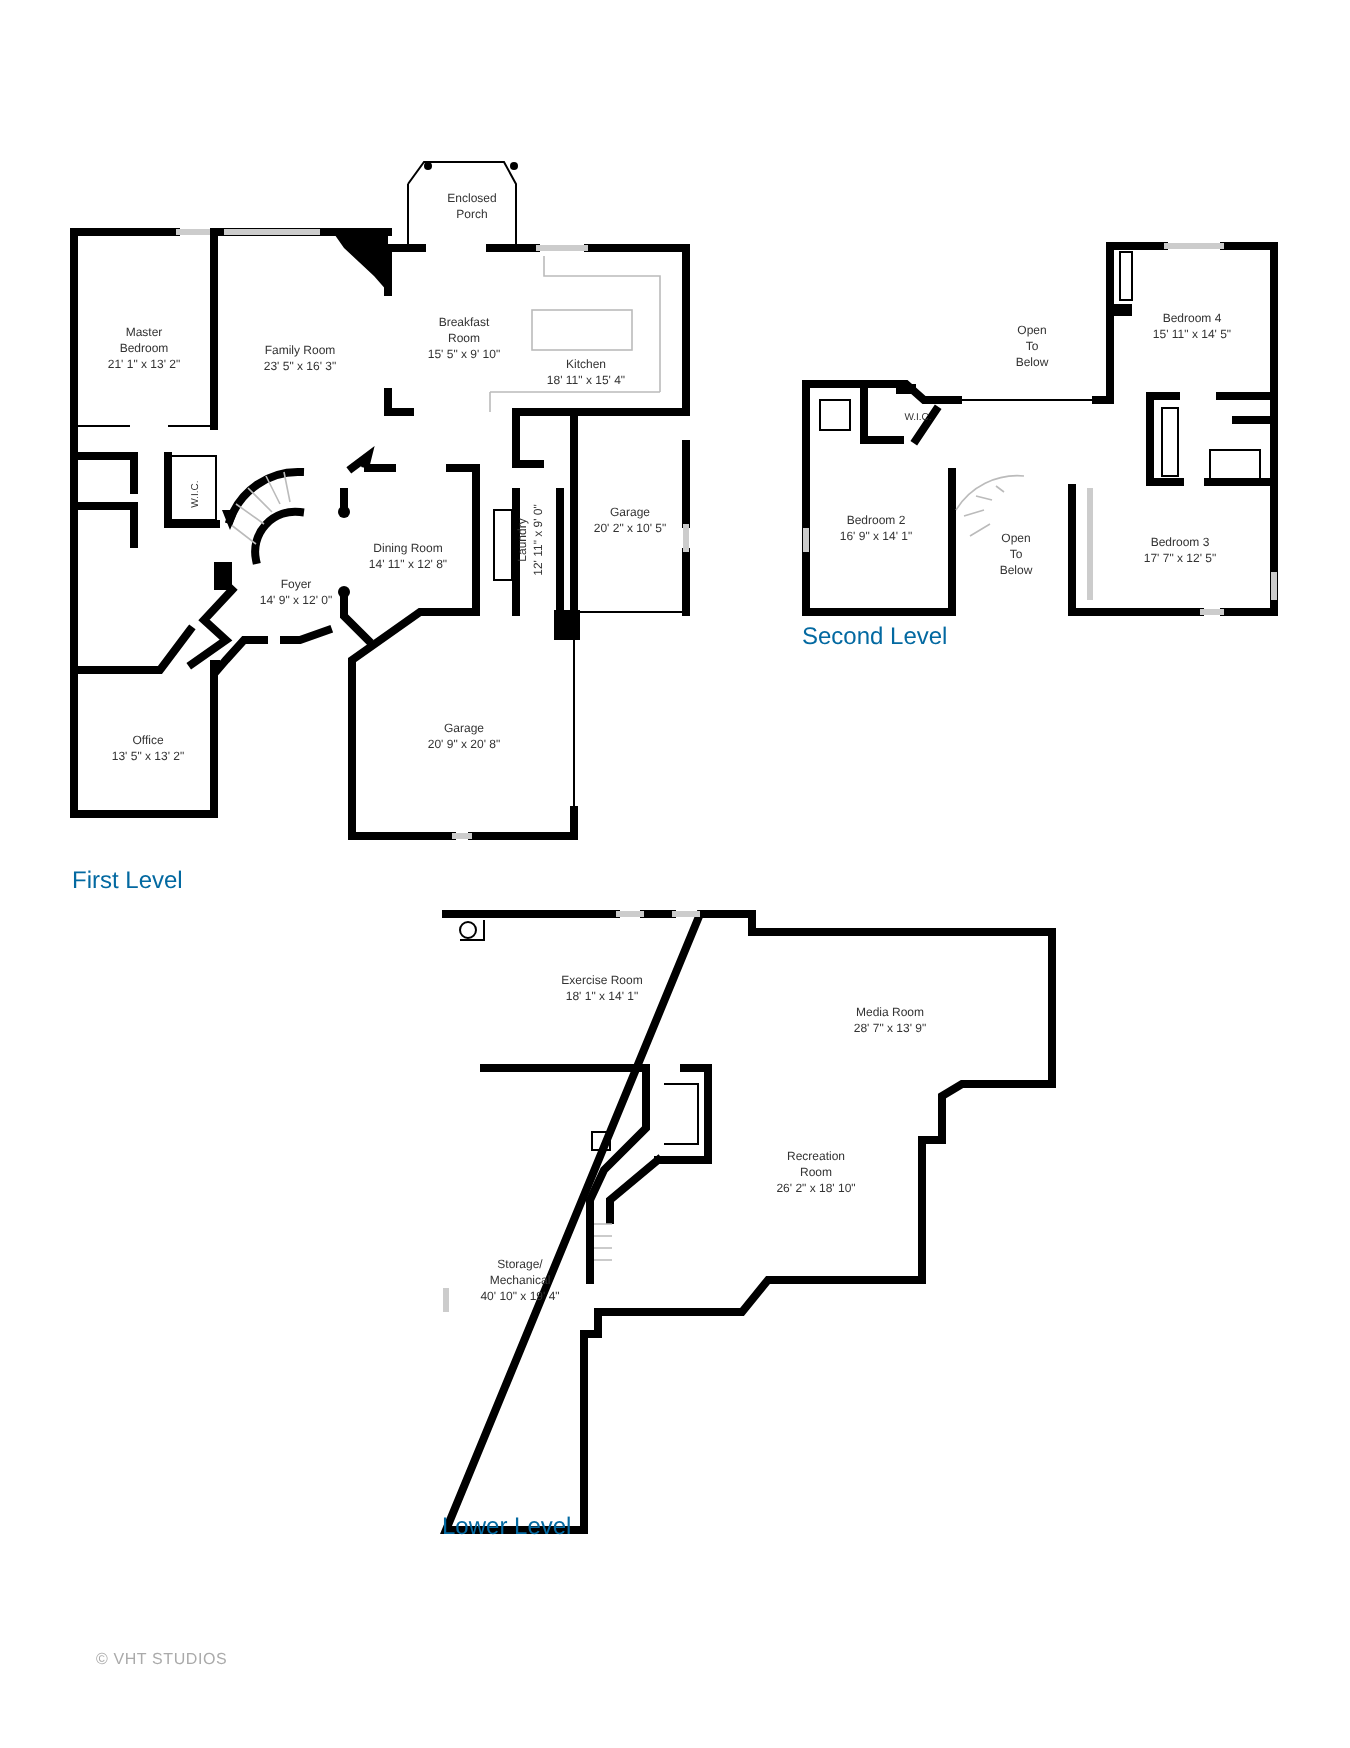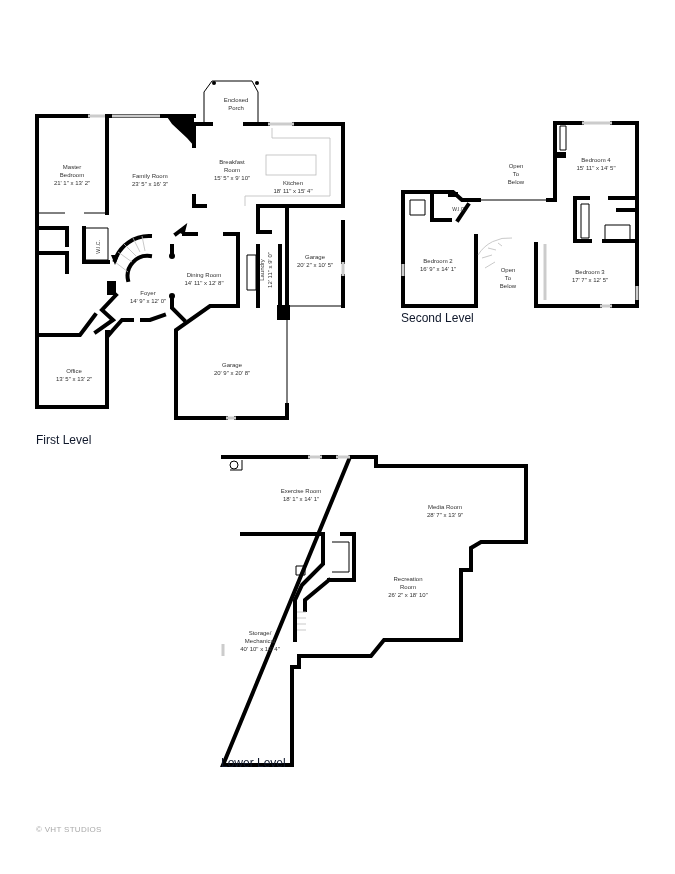--- a/index.html
+++ b/index.html
@@ -6,22 +6,22 @@
   body { width: 675px; height: 874px; position: relative; overflow: hidden;
          font-family: "Liberation Sans", sans-serif; color: #222; }
   svg.plan { position: absolute; left: 0; top: 0; width: 675px; height: 874px; }
   .wall { fill: none; stroke: #000; stroke-width: 4; stroke-linecap: square; stroke-linejoin: miter; }
   .thin { fill: none; stroke: #000; stroke-width: 1; }
   .fix { fill: none; stroke: #bbb; stroke-width: 0.8; }
   .win { fill: none; stroke: #ccc; stroke-width: 3; }
   .blk { fill: #000; }
   .lbl { position: absolute; font-size: 6px; line-height: 8px; text-align: center;
          color: #333; white-space: nowrap; transform: translateX(-50%); }
-  .lvl { position: absolute; font-size: 12px; color: #0f172a; }
-  .copy { position: absolute; left: 36px; top: 825px; font-size: 8px; color: #aaa; letter-spacing: 0.3px; }
+  .lvl { position: absolute; font-size: 12px; color: #0369a1; }
+  .copy { position: absolute; left: 48px; top: 825px; font-size: 8px; color: #aaa; letter-spacing: 0.3px; }
 </style>
 </head>
 <body>
 
 <svg class="plan" viewBox="0 0 675 874">
 
   <g>
 
     <path class="thin" d="M204 92 L212 81 L252 81 L258 92 L258 124 M204 92 L204 124"></path>
     <circle class="blk" cx="214" cy="83" r="2"></circle>

